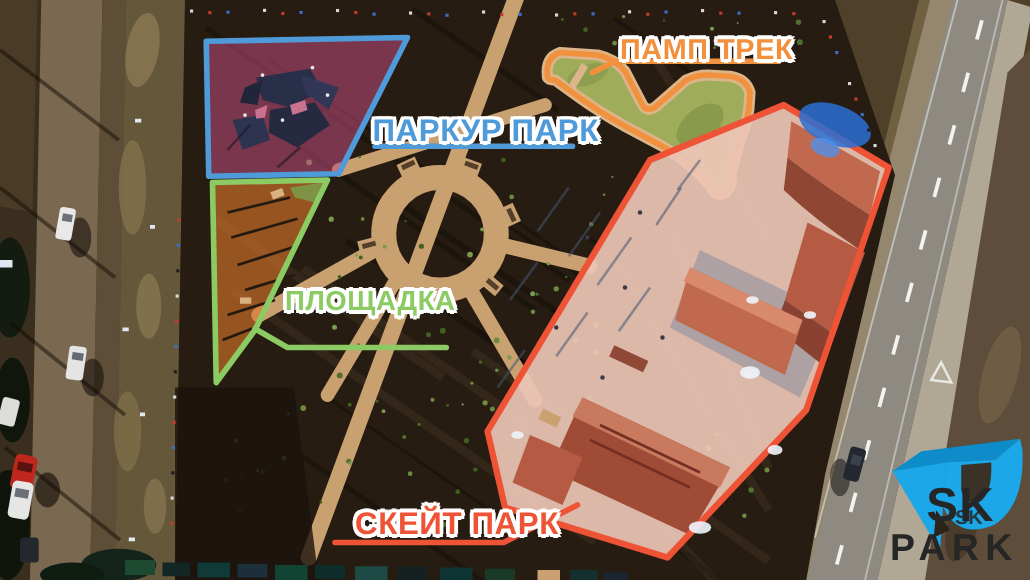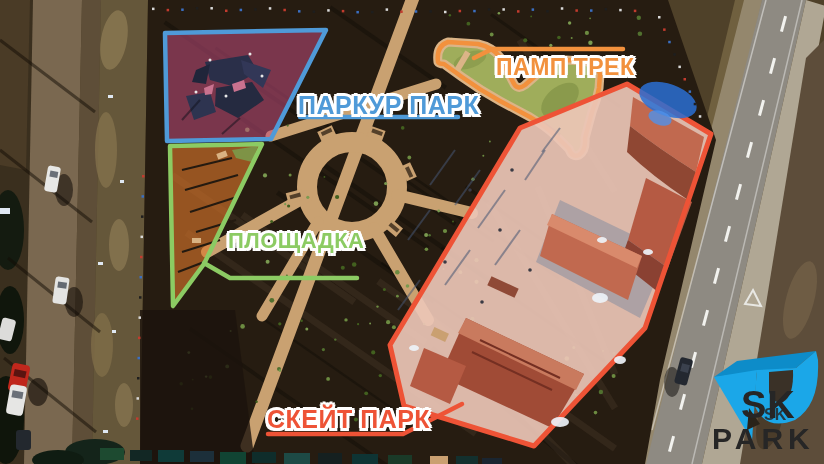--- a/index.html
+++ b/index.html
@@ -3,24 +3,24 @@
 <meta charset="utf-8">
 <style>
   html,body{margin:0;padding:0;background:#111;}
   #stage{position:relative;width:824px;height:464px;overflow:hidden;
          font-family:"Liberation Sans",sans-serif;background:#261c11;}
   #scene{position:absolute;left:0;top:0;}
   .lbl{position:absolute;font-weight:700;white-space:nowrap;z-index:5;
        letter-spacing:.5px;
        text-shadow:-2.5px -2.5px 0 #fff,2.5px -2.5px 0 #fff,-2.5px 2.5px 0 #fff,
         2.5px 2.5px 0 #fff,-3px 0 0 #fff,3px 0 0 #fff,0 -3px 0 #fff,0 3px 0 #fff;}
-  .c-pump{color:var(--pump-outline);margin-top:28px;}
+  .c-pump{color:var(--pump-outline);}
   .c-parkour{color:var(--parkour-outline);}
   .c-workout{color:var(--workout-outline);}
-  .c-skate{color:var(--skate-outline);}
+  .c-skate{color:var(--skate-outline);margin-left:17px;}
   #lbl-pump{left:496px;top:26px;font-size:23px;}
   #lbl-parkour{left:298px;top:91px;font-size:25px;}
   #lbl-workout{left:228px;top:229px;font-size:22px;line-height:23px;}
   #lbl-skate{left:267px;top:405px;font-size:25px;}
   .s-pump{stroke:var(--pump-outline);}
   .s-parkour{stroke:var(--parkour-outline);}
   .s-workout{stroke:var(--workout-outline);}
   .s-skate{stroke:var(--skate-outline);}
   .f-pump{fill:var(--pump-fill);}
   .f-parkour{fill:var(--parkour-fill);}

